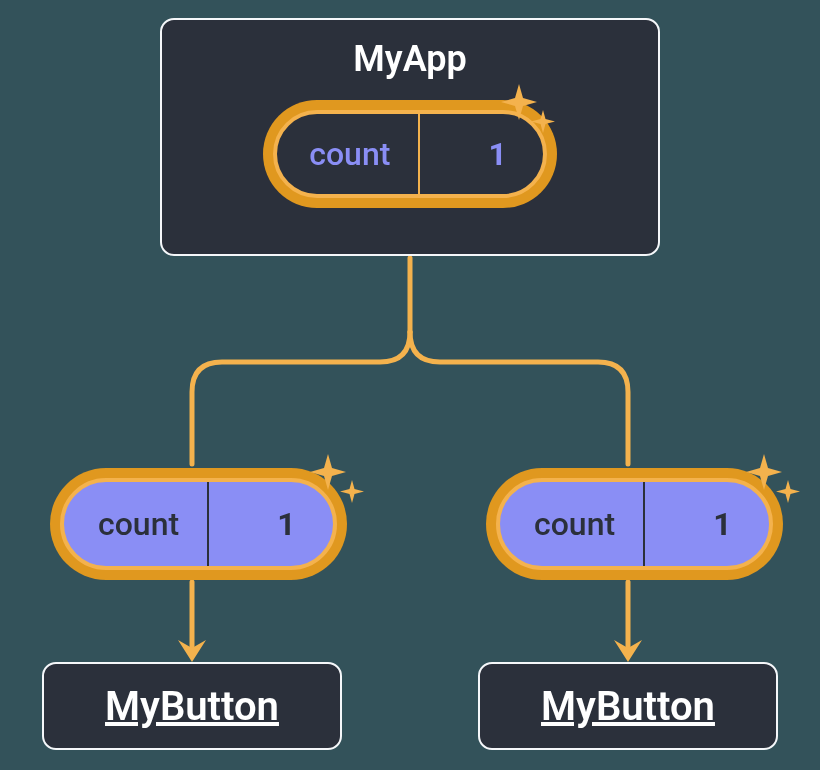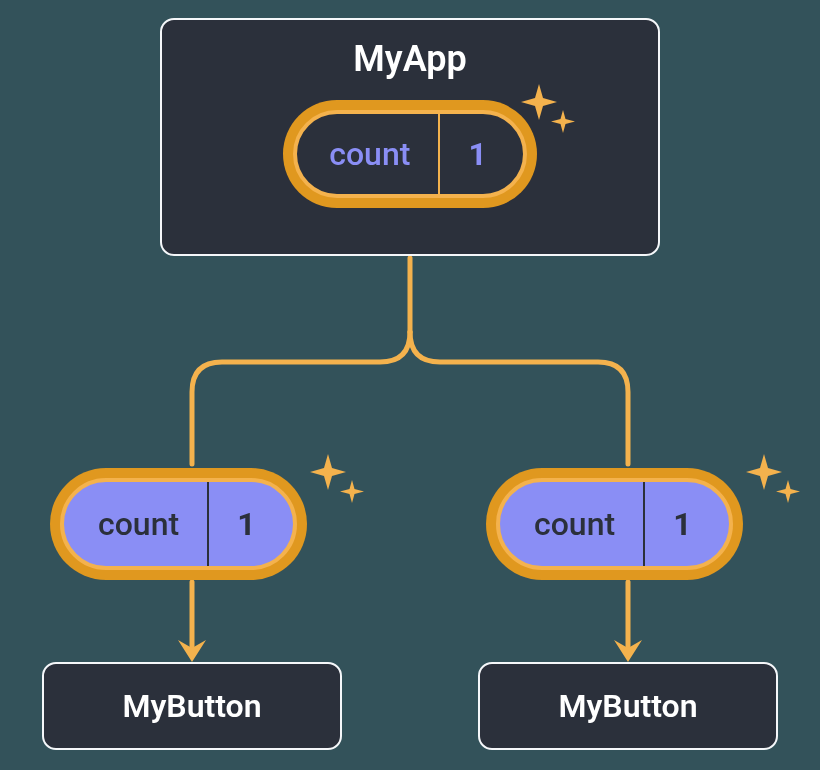--- a/index.html
+++ b/index.html
@@ -46,20 +46,21 @@
     padding: 10px;
   }
   .pill-inner {
     background: #2b303b;
     border: 4px solid #f4b24d;
     border-radius: 999px;
     height: 88px;
     display: flex;
     align-items: stretch;
     box-sizing: border-box;
+    gap: 40px;
   }
   .pill-label {
     color: #8a8ef5;
     font-size: 32px;
     font-weight: 500;
     display: flex;
     align-items: center;
     padding: 0 28px 0 32px;
     border-right: 2px solid #f4b24d;
   }
@@ -100,25 +101,26 @@
   
   .leaf-box {
     position: absolute;
     width: 300px;
     height: 88px;
     background: #2b303b;
     border: 2px solid #f5f7fa;
     border-radius: 14px;
     box-sizing: border-box;
     color: #ffffff;
-    font-size: 32px;
+    font-size: 40px;
     font-weight: 600;
     display: flex;
     align-items: center;
     justify-content: center;
+    text-decoration: underline;
   }
   
   .sparkle {
     position: absolute;
     fill: #f4b24d;
   }
   
   svg.connectors {
     position: absolute;
     left: 0;

